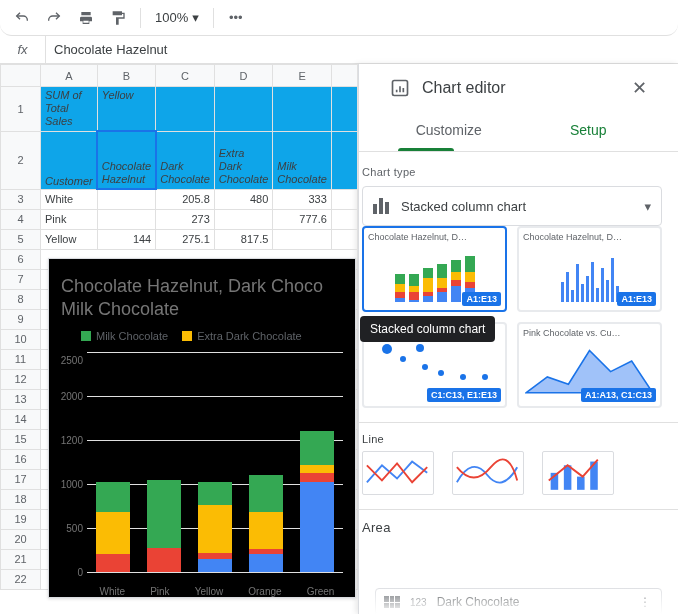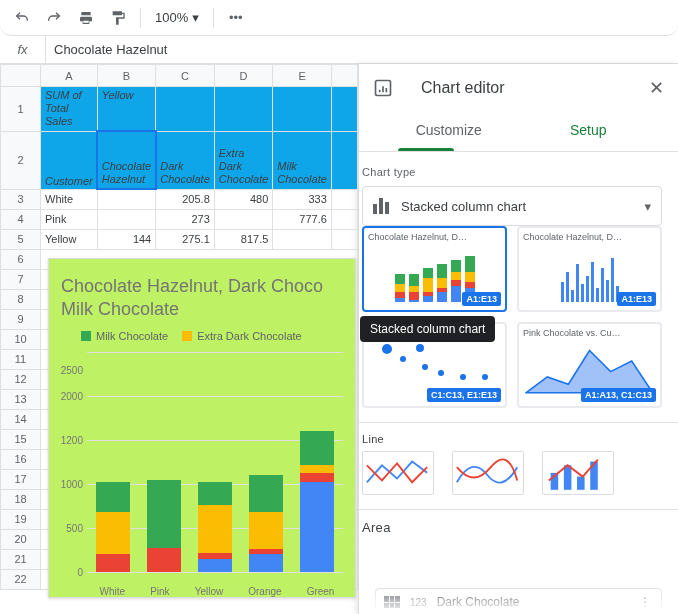--- a/index.html
+++ b/index.html
@@ -29,41 +29,41 @@
   th.colh { height: 22px; }
   th.rowh { width: 46px; text-align: center; }
   td { padding: 2px 4px; height: 20px; }
   .hdr-cell { background: #0ea5e9; font-style: italic; padding: 2px 4px; vertical-align: top; }
   .wrap { white-space: normal !important; line-height: 1.2; }
   .sel { outline: 2px solid #1a73e8; outline-offset: -1px; }
   td.num { text-align: right; }
   tr.r2 td { height: 58px; vertical-align: bottom; }
   
   
-  .chart-embed { position: absolute; left: 48px; top: 194px; width: 308px; height: 340px; background: #bef264; border: 1px solid #dadce0; box-shadow: 0 1px 3px rgba(0,0,0,0.15); padding: 12px 8px; }
+  .chart-embed { position: absolute; left: 48px; top: 194px; width: 308px; height: 340px; background: #000000; border: 1px solid #dadce0; box-shadow: 0 1px 3px rgba(0,0,0,0.15); padding: 12px 8px; }
   .chart-title { font-size: 18px; color: #757575; margin: 4px 4px 10px 4px; line-height: 1.25; }
   .legend { display:flex; gap:14px; font-size:11px; color:#5f6368; margin: 0 0 10px 24px;}
   .leg-item { display:flex; align-items:center; gap:5px;}
   .sq { width:10px; height:10px; }
   .chart-body { position: relative; height: 230px; margin-left: 30px; margin-right:4px;}
   .ytick { position:absolute; left:-30px; width:26px; text-align:right; font-size:10px; color:#757575; transform: translateY(-50%);}
   .grid { position:absolute; left:0; right:0; height:1px; background:#e0e0e0;}
   .bars { position:absolute; left:0; right:0; bottom:0; top:0; display:flex; align-items:flex-end; justify-content:space-around;}
   .bar-col { width: 34px; display:flex; flex-direction:column; justify-content:flex-end;}
   .seg { width:100%; }
   .xlabels { display:flex; justify-content:space-around; font-size:10px; color:#757575; margin-left:30px; margin-top:4px;}
 
   
   .c-milk { background:#34a853; }
   .c-edc  { background:#fbbc04; }
   .c-dark { background:#ea4335; }
   .c-haze { background:#4285f4; }
 
   
-  .ed-head { height: 48px; display:flex; align-items:center; padding:0 14px; gap:28px; }
+  .ed-head { height: 48px; display:flex; align-items:center; padding:0 31px; gap:12px; }
   .ed-head .ic { width:20px; height:20px; }
   .ed-head h2 { font-size: 16px; font-weight: 500; color: #3c4043; flex:1;}
   .close-x { cursor:pointer; color:#5f6368; font-size:18px;}
   .tabs { display:flex; padding: 0 20px;}
   .tab { flex:1; text-align:center; padding:10px 0; font-size:14px; color:#5f6368; cursor:pointer;}
   .tab.active { color:#188038; font-weight:500;}
   .tab-underline { height:3px; background:#188038; width:56px; margin-left:39px; border-radius:3px 3px 0 0;}
   .ed-divider { height:1px; background:#e0e0e0;}
   .ed-body { padding: 14px 16px 4px 3px; overflow:hidden; flex:1; position:relative;}
   .label { font-size:11px; color:#5f6368; letter-spacing:0.3px;}
@@ -292,21 +292,21 @@
           <div class="ytick" style="top: 220px;">0</div>
           <div class="grid" style="top: 176px;"></div>
           <div class="ytick" style="top: 176px;">500</div>
           <div class="grid" style="top: 132px;"></div>
           <div class="ytick" style="top: 132px;">1000</div>
           <div class="grid" style="top: 88px;"></div>
           <div class="ytick" style="top: 88px;">1200</div>
           <div class="grid" style="top: 44px;"></div>
           <div class="ytick" style="top: 44px;">2000</div>
           <div class="grid" style="top: 0px;"></div>
-          <div class="ytick" style="top: 18px;">2500</div>
+          <div class="ytick" style="top: 8px;">2500</div>
           <div class="bars" style="height: 220px;">
             <div class="bar-col">
               <div class="seg" style="height: 29.304px; background: rgb(52, 168, 83);"></div>
               <div class="seg" style="height: 42.24px; background: rgb(251, 188, 4);"></div>
               <div class="seg" style="height: 18.128px; background: rgb(234, 67, 53);"></div>
             </div>
             <div class="bar-col">
               <div class="seg" style="height: 68.464px; background: rgb(52, 168, 83);"></div>
               <div class="seg" style="height: 24.024px; background: rgb(234, 67, 53);"></div>
             </div>

